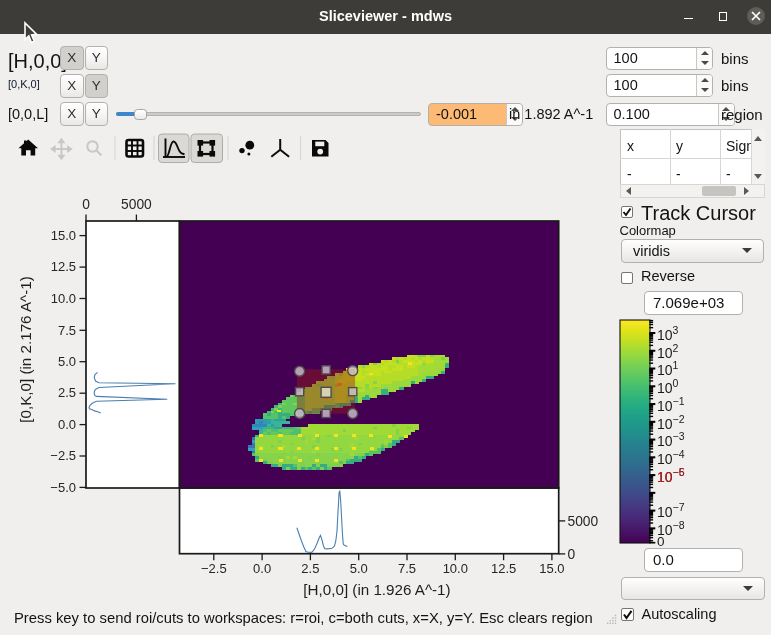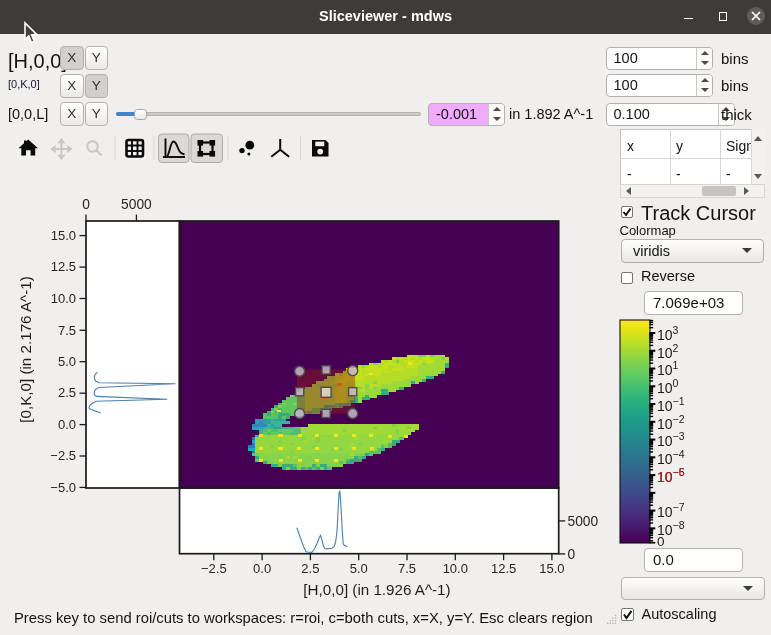--- a/index.html
+++ b/index.html
@@ -23,21 +23,21 @@
 <div style="position:absolute;left:84.5px;top:46px;width:23.5px;height:24px;background:linear-gradient(#ffffff,#f4f3f2 60%,#e9e8e6);border:1px solid #b3b1ad;border-radius:4px;box-sizing:border-box;text-align:center;line-height:22px;font-size:13.5px;color:#2d2d2d;">Y</div>
 <div style="position:absolute;left:60px;top:74px;width:23.5px;height:24px;background:linear-gradient(#ffffff,#f4f3f2 60%,#e9e8e6);border:1px solid #b3b1ad;border-radius:4px;box-sizing:border-box;text-align:center;line-height:22px;font-size:13.5px;color:#2d2d2d;">X</div>
 <div style="position:absolute;left:84.5px;top:74px;width:23.5px;height:24px;background:#d2d0cd;border:1px solid #b3b1ad;border-radius:4px;box-sizing:border-box;text-align:center;line-height:22px;font-size:13.5px;color:#2d2d2d;">Y</div>
 <div style="position:absolute;left:60px;top:102px;width:23.5px;height:24px;background:linear-gradient(#ffffff,#f4f3f2 60%,#e9e8e6);border:1px solid #b3b1ad;border-radius:4px;box-sizing:border-box;text-align:center;line-height:22px;font-size:13.5px;color:#2d2d2d;">X</div>
 <div style="position:absolute;left:84.5px;top:102px;width:23.5px;height:24px;background:linear-gradient(#ffffff,#f4f3f2 60%,#e9e8e6);border:1px solid #b3b1ad;border-radius:4px;box-sizing:border-box;text-align:center;line-height:22px;font-size:13.5px;color:#2d2d2d;">Y</div>
 
 <div style="position:absolute;left:116px;top:111.7px;width:305px;height:4.6px;background:#cdcbc8;border:1px solid #b5b3b0;border-radius:3px;box-sizing:border-box;"></div>
 <div style="position:absolute;left:116px;top:111.7px;width:24px;height:4.6px;background:#3d87c9;border-radius:3px;"></div>
 <div style="position:absolute;left:134px;top:108.5px;width:13px;height:11.5px;background:linear-gradient(#ffffff,#eceae8);border:1px solid #a8a6a3;border-radius:3.5px;box-sizing:border-box;"></div>
 
-<div style="position:absolute;left:428px;top:103px;width:77px;height:22.5px;background:#f0abfc;border:1px solid #b3b1ad;border-radius:4px;box-sizing:border-box;">
+<div style="position:absolute;left:428px;top:103px;width:95px;height:22.5px;background:#fdba74;border:1px solid #b3b1ad;border-radius:4px;box-sizing:border-box;">
 <div style="position:absolute;left:7px;top:0;height:20.5px;line-height:20.5px;font-size:14.5px;color:#131313;">-0.001</div>
 <div style="position:absolute;right:0;top:0;width:15px;height:20.5px;border-left:1px solid #c9c7c4;background:#fafaf9;border-radius:0 3px 3px 0;">
 <div style="position:absolute;left:3.5px;top:3px;width:0;height:0;border-left:4px solid transparent;border-right:4px solid transparent;border-bottom:4.5px solid #4a4a4a;"></div>
 <div style="position:absolute;left:3.5px;top:13px;width:0;height:0;border-left:4px solid transparent;border-right:4px solid transparent;border-top:4.5px solid #4a4a4a;"></div>
 </div>
   </div>
 <div style="position:absolute;left:509px;top:106px;font-size:14.5px;color:#131313;">in 1.892 A^-1</div>
 <div style="position:absolute;left:605.5px;top:47px;width:107.5px;height:22.5px;background:#fff;border:1px solid #b3b1ad;border-radius:4px;box-sizing:border-box;">
 <div style="position:absolute;left:7px;top:0;height:20.5px;line-height:20.5px;font-size:14.5px;color:#131313;">100</div>
 <div style="position:absolute;right:0;top:0;width:15px;height:20.5px;border-left:1px solid #c9c7c4;background:#fafaf9;border-radius:0 3px 3px 0;">
@@ -54,21 +54,21 @@
 </div>
   </div>
 <div style="position:absolute;left:721px;top:77px;font-size:15px;color:#131313;">bins</div>
 <div style="position:absolute;left:605.5px;top:103px;width:129px;height:22.5px;background:#fff;border:1px solid #b3b1ad;border-radius:4px;box-sizing:border-box;">
 <div style="position:absolute;left:7px;top:0;height:20.5px;line-height:20.5px;font-size:14.5px;color:#131313;">0.100</div>
 <div style="position:absolute;right:0;top:0;width:15px;height:20.5px;border-left:1px solid #c9c7c4;background:#fafaf9;border-radius:0 3px 3px 0;">
 <div style="position:absolute;left:3.5px;top:3px;width:0;height:0;border-left:4px solid transparent;border-right:4px solid transparent;border-bottom:4.5px solid #4a4a4a;"></div>
 <div style="position:absolute;left:3.5px;top:13px;width:0;height:0;border-left:4px solid transparent;border-right:4px solid transparent;border-top:4.5px solid #4a4a4a;"></div>
 </div>
   </div>
-<div style="position:absolute;left:721px;top:106px;font-size:15px;color:#131313;">thick</div>
+<div style="position:absolute;left:721px;top:106px;font-size:15px;color:#131313;">region</div>
 
 <svg width="340" height="40" viewBox="0 0 340 40" style="position:absolute;left:0;top:128px;">
 <g stroke="#d9d7d4" stroke-width="1.2">
 <line x1="115" y1="8" x2="115" y2="32"></line>
       <line x1="154" y1="8" x2="154" y2="32"></line>
 <line x1="228" y1="8" x2="228" y2="32"></line>
       <line x1="300.5" y1="8" x2="300.5" y2="32"></line>
 </g>
 <rect x="158.5" y="6" width="30.5" height="28.5" rx="3.5" fill="#dbd9d6" stroke="#aeaca9"></rect>
 <rect x="191" y="6" width="31.5" height="28.5" rx="3.5" fill="#dbd9d6" stroke="#aeaca9"></rect>

